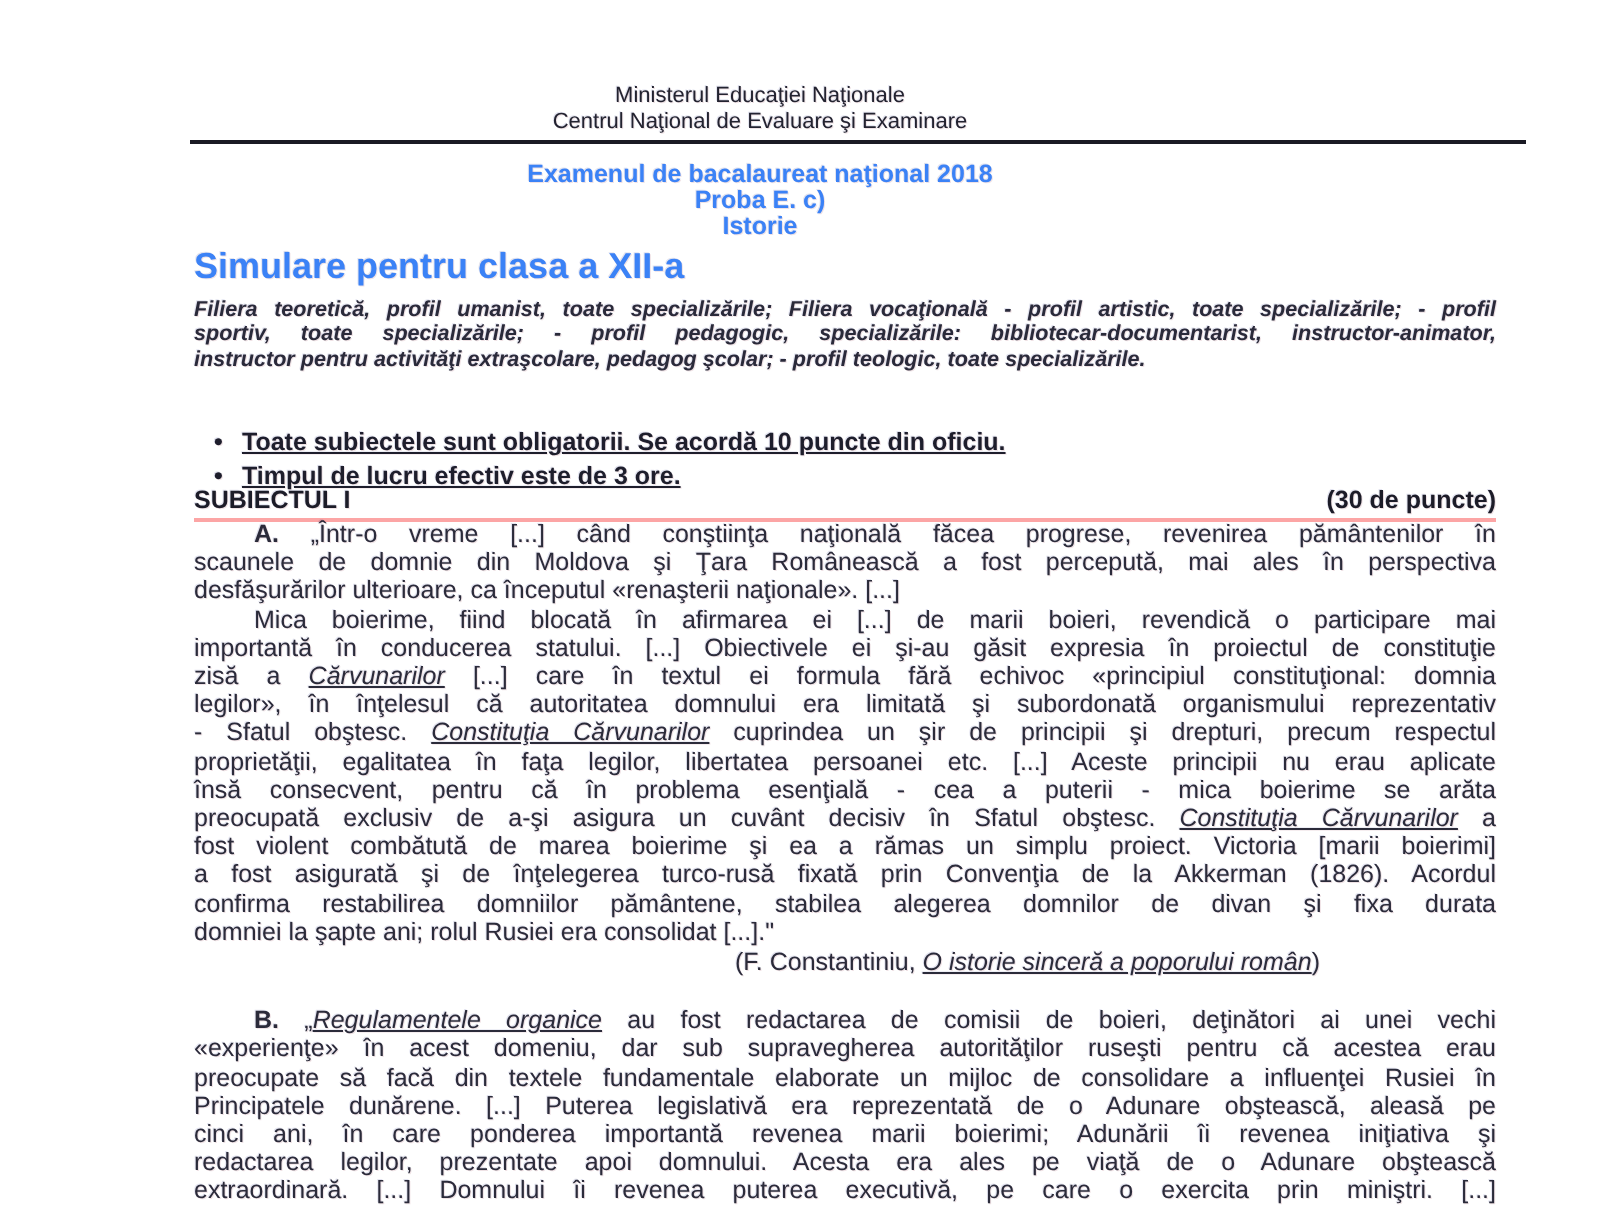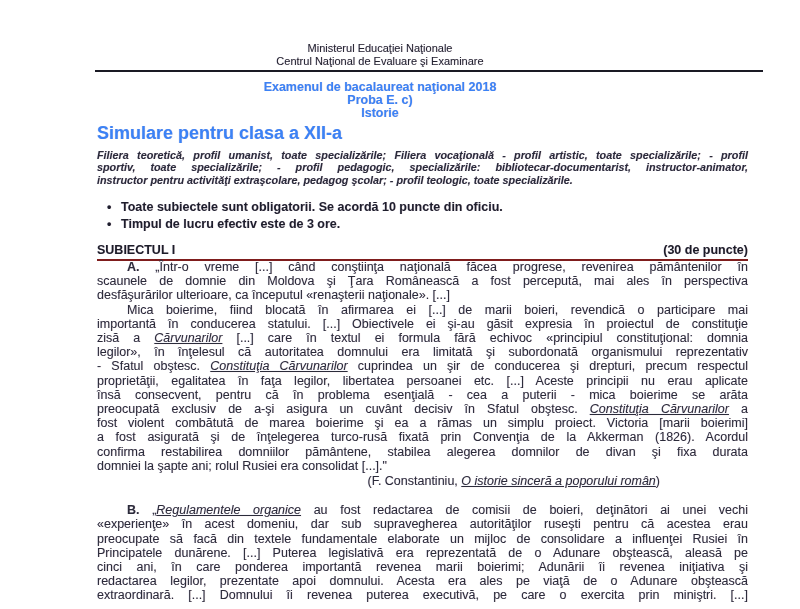--- a/index.html
+++ b/index.html
@@ -26,29 +26,29 @@
     position:absolute;top:123px;left:97px;width:603px;
     text-align:left;font-weight:bold;font-size:18px;color:#3b82f6;
   }
   .filiera{
     position:absolute;top:149px;left:97px;width:651px;
     font-weight:bold;font-style:italic;font-size:10.8px;line-height:12.4px;color:#2a2a3a;
   }
   .filiera .fj{text-align:justify;text-align-last:justify;}
   .filiera .fl{text-align:left;}
   .bullets{
-    position:absolute;top:199px;left:107px;width:620px;
-    font-weight:bold;font-size:12.5px;line-height:17.4px;color:#1e1e2c;
+    position:absolute;top:213px;left:107px;width:620px;
+    font-weight:bold;font-size:12.5px;line-height:17.4px;color:#1e1e2c;text-decoration:underline;
   }
   .bullets .dot{display:inline-block;width:14px;}
   .sectionrow{
     position:absolute;top:244px;left:97px;width:651px;
     display:flex;justify-content:space-between;
     font-weight:bold;font-size:12.5px;line-height:13px;color:#1c1c28;
-    border-bottom:2px solid #7f1d1d;padding-bottom:2px;
+    border-bottom:2px solid #fca5a5;padding-bottom:2px;
   }
   .bodytext{
     position:absolute;top:260px;left:97px;width:651px;
     font-size:12.5px;line-height:14.2px;color:#2b2b3a;
   }
   .bline{width:651px;}
   .bline .b{font-weight:bold;}
   .bline .i{font-style:italic;text-decoration:underline;}
   .j{text-align:justify;text-align-last:justify;}
   .l{text-align:left;}
@@ -93,21 +93,21 @@
   </div>
 
   <div class="bodytext scan">
       <div class="bline j ind"><span class="b">A. </span><span>„Într-o vreme [...] când conştiinţa naţională făcea progrese, revenirea pământenilor în</span></div>
       <div class="bline j"><span>scaunele de domnie din Moldova şi Ţara Românească a fost percepută, mai ales în perspectiva</span></div>
       <div class="bline l"><span>desfăşurărilor ulterioare, ca începutul «renaşterii naţionale». [...]</span></div>
       <div class="bline j ind"><span>Mica boierime, fiind blocată în afirmarea ei [...] de marii boieri, revendică o participare mai</span></div>
       <div class="bline j"><span>importantă în conducerea statului. [...] Obiectivele ei şi-au găsit expresia în proiectul de constituţie</span></div>
       <div class="bline j"><span>zisă a </span><span class="i">Cărvunarilor</span><span> [...] care în textul ei formula fără echivoc «principiul constituţional: domnia</span></div>
       <div class="bline j"><span>legilor», în înţelesul că autoritatea domnului era limitată şi subordonată organismului reprezentativ</span></div>
-      <div class="bline j"><span>- Sfatul obştesc. </span><span class="i">Constituţia Cărvunarilor</span><span> cuprindea un şir de conducerea şi drepturi, precum respectul</span></div>
+      <div class="bline j"><span>- Sfatul obştesc. </span><span class="i">Constituţia Cărvunarilor</span><span> cuprindea un şir de principii şi drepturi, precum respectul</span></div>
       <div class="bline j"><span>proprietăţii, egalitatea în faţa legilor, libertatea persoanei etc. [...] Aceste principii nu erau aplicate</span></div>
       <div class="bline j"><span>însă consecvent, pentru că în problema esenţială - cea a puterii - mica boierime se arăta</span></div>
       <div class="bline j"><span>preocupată exclusiv de a-şi asigura un cuvânt decisiv în Sfatul obştesc. </span><span class="i">Constituţia Cărvunarilor</span><span> a</span></div>
       <div class="bline j"><span>fost violent combătută de marea boierime şi ea a rămas un simplu proiect. Victoria [marii boierimi]</span></div>
       <div class="bline j"><span>a fost asigurată şi de înţelegerea turco-rusă fixată prin Convenţia de la Akkerman (1826). Acordul</span></div>
       <div class="bline j"><span>confirma restabilirea domniilor pământene, stabilea alegerea domnilor de divan şi fixa durata</span></div>
       <div class="bline l"><span>domniei la şapte ani; rolul Rusiei era consolidat [...]."</span></div>
       <div class="bline cite"><span>(F. Constantiniu, </span><span class="i">O istorie sinceră a poporului român</span><span>)</span></div>
       <div class="gap"></div>
       <div class="bline j ind"><span class="b">B. </span><span>„</span><span class="i">Regulamentele organice</span><span> au fost redactarea de comisii de boieri, deţinători ai unei vechi</span></div>

